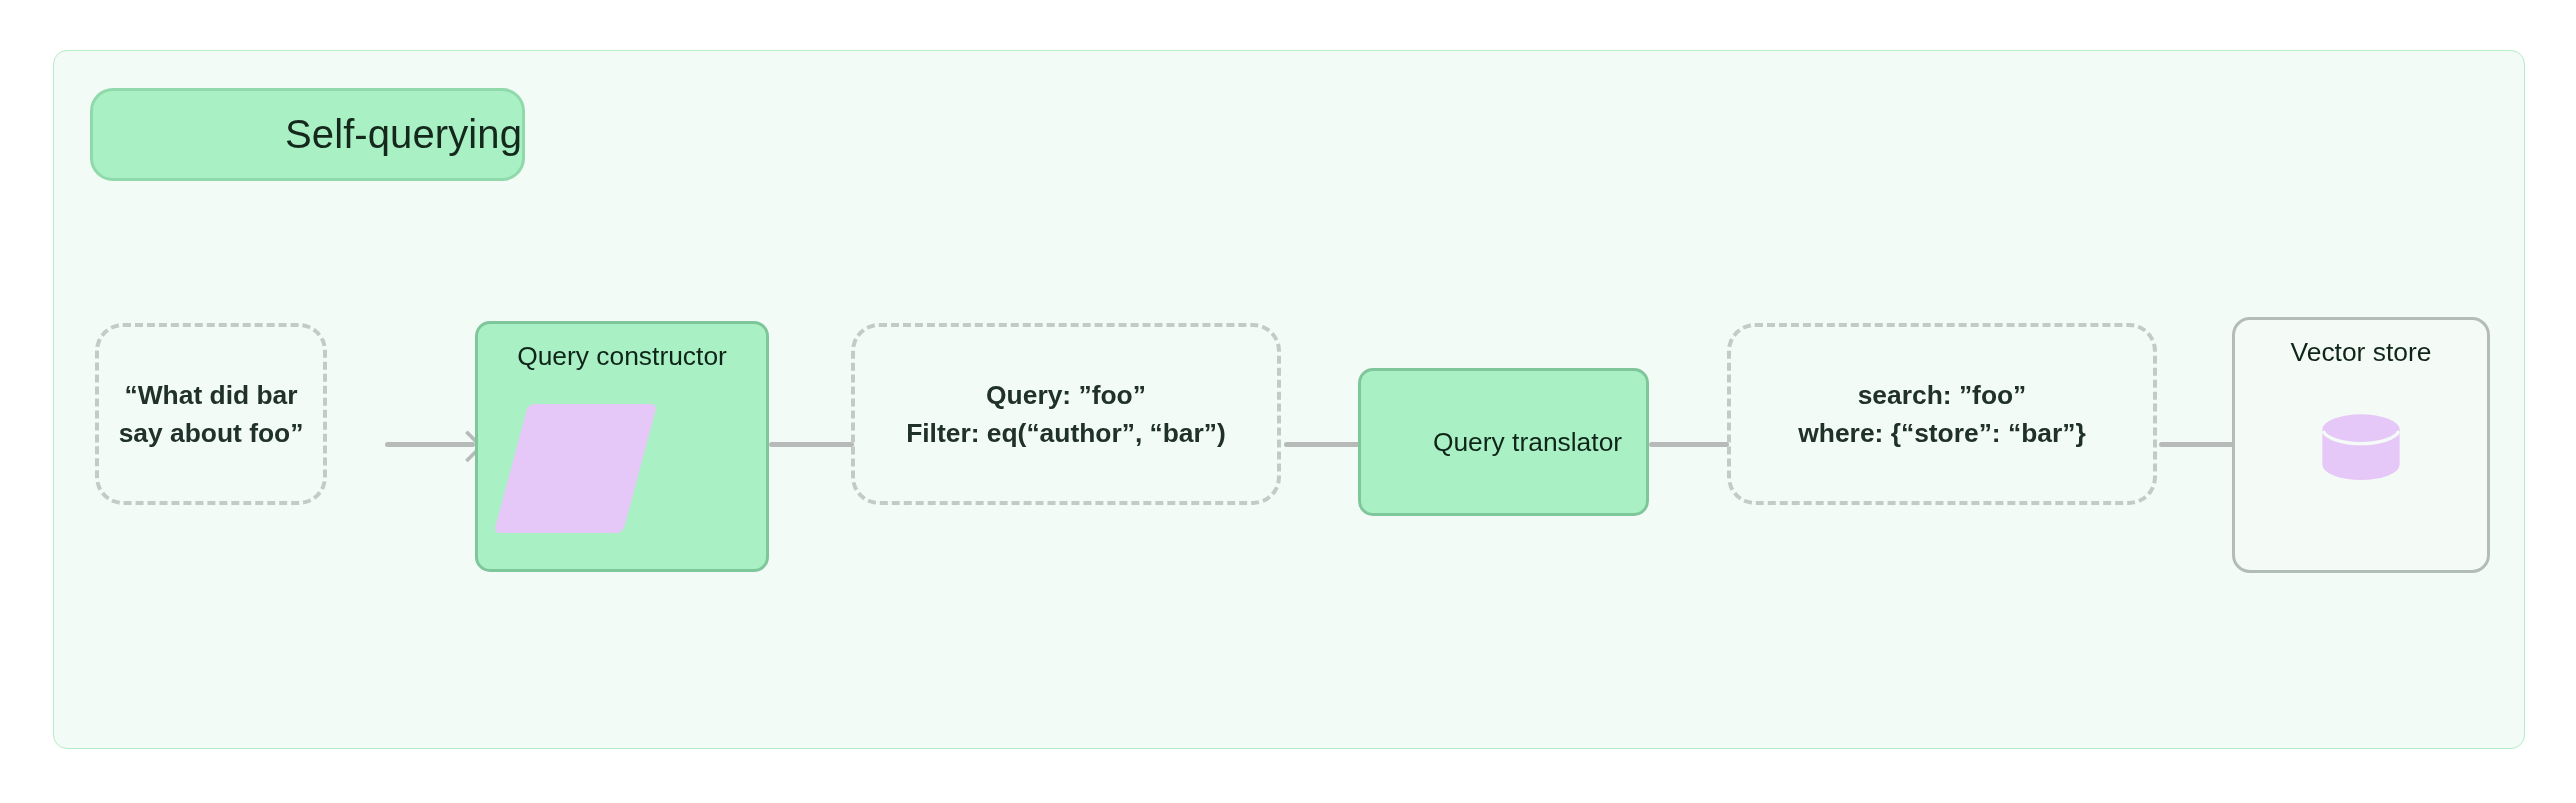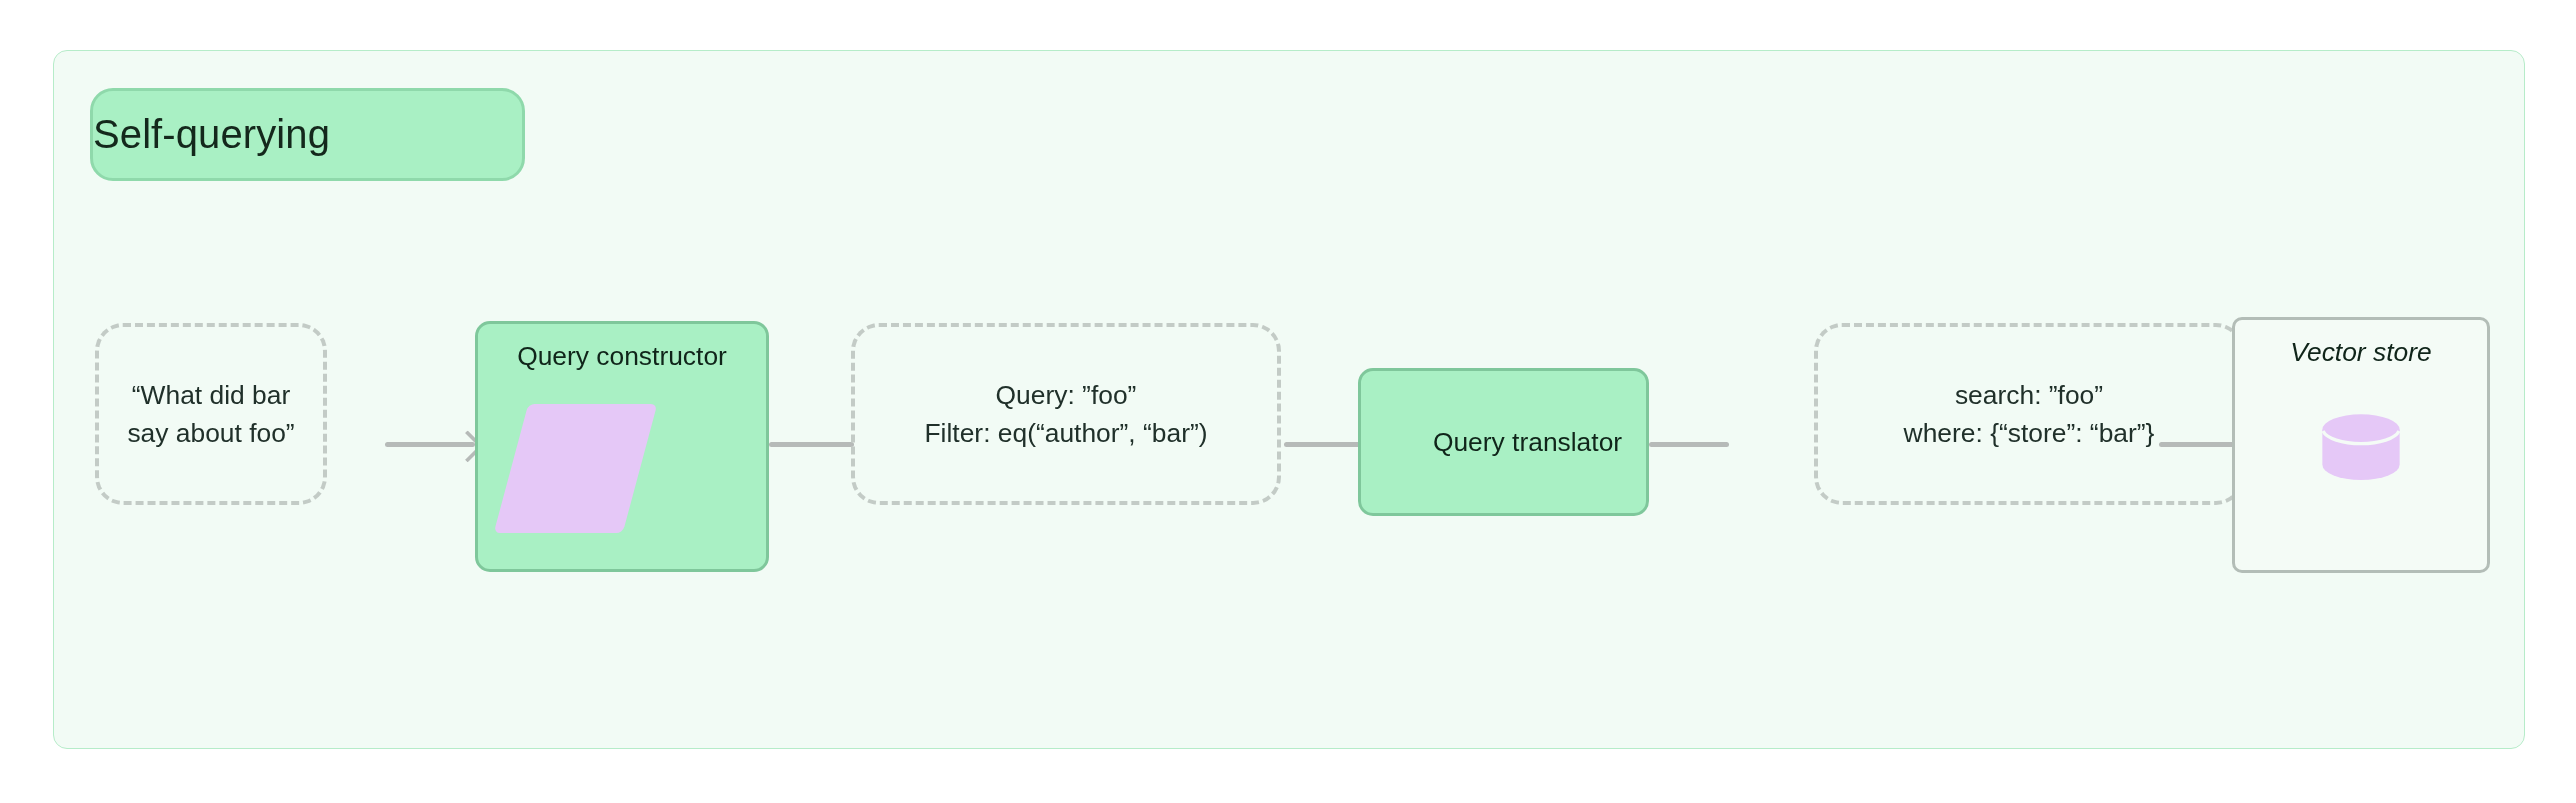--- a/index.html
+++ b/index.html
@@ -40,21 +40,21 @@
     left: 90px;
     top: 88px;
     width: 435px;
     height: 93px;
     box-sizing: border-box;
     background: #a9f0c4;
     border: 3.2px solid #8fd9ab;
     border-radius: 23px;
     display: flex;
     align-items: center;
-    justify-content: flex-start;
+    justify-content: flex-end;
     color: #14281c;
     font-size: 40px;
     letter-spacing: 0.1px;
   }
 
   
   .node {
     position: absolute;
     box-sizing: border-box;
     display: flex;
@@ -65,39 +65,39 @@
 
   
   .node.dashed {
     border: 4.5px dashed #c3cbc6;
     border-radius: 28px;
     background: transparent;
     color: #20302a;
     font-size: 26.4px;
     line-height: 1.45;
     padding: 0 16.7px;
+    font-weight: bold;
   }
 
   
   .node.process {
     background: #a9f0c4;
     border: 3.2px solid #7fc79b;
     border-radius: 15px;
     color: #10251a;
     font-size: 26.4px;
   }
 
   
   .node.store {
     background: #f4fbf6;
     border: 3.2px solid #b3bdb7;
-    border-radius: 10px;
+    border-radius: 18px;
     color: #10251a;
     font-size: 26.4px;
-    font-style: italic;
   }
 
   .node-label-top {
     position: absolute;
     top: 16.7px;
     left: 0;
     right: 0;
     text-align: center;
     font-size: 26.4px;
     color: #10251a;
@@ -179,21 +179,21 @@
 
   <div class="conn" style="left:1284px; top:442px; width:86px;"></div>
   <div class="arrowhead" style="left:1351px; top:435px;"></div>
 
   <div class="node process" style="left:1358px; top:368px; width:291px; height:148px;padding-left:48px;">
     <span>Query translator</span>
   </div>
 
   <div class="conn" style="left:1649px; top:442px; width:80px;"></div>
 
-  <div class="node dashed" style="left:1814px; top:323px; width:430px; height:182px;">
+  <div class="node dashed" style="left:1727px; top:323px; width:430px; height:182px;">
     <div>
       <div>search: ”foo”</div>
       <div>where: {“store”: “bar”}</div>
     </div>
   </div>
 
   <div class="conn" style="left:2159px; top:442px; width:82px;"></div>
   <div class="arrowhead" style="left:2223px; top:435px;"></div>
 
   <div class="node store" style="left:2232px; top:317px; width:258px; height:256px;">

